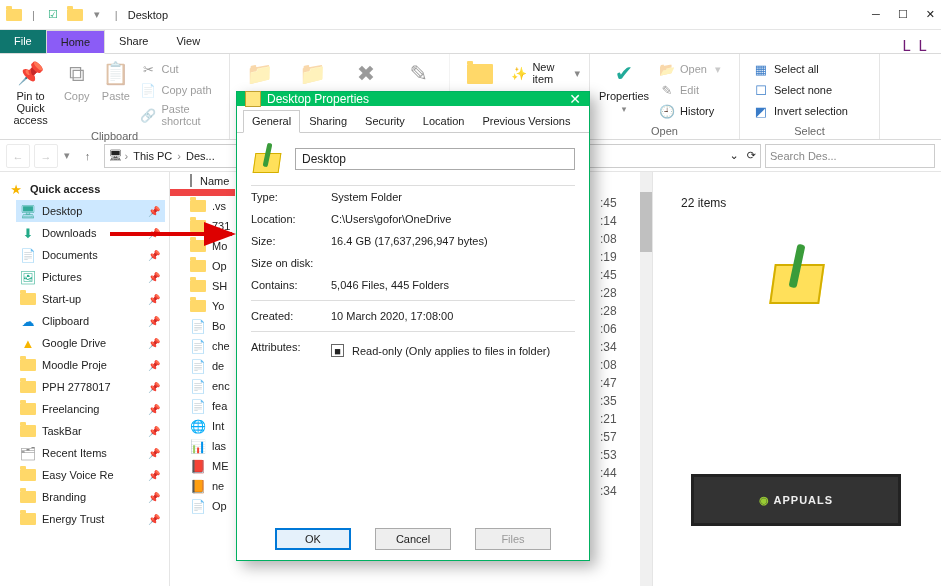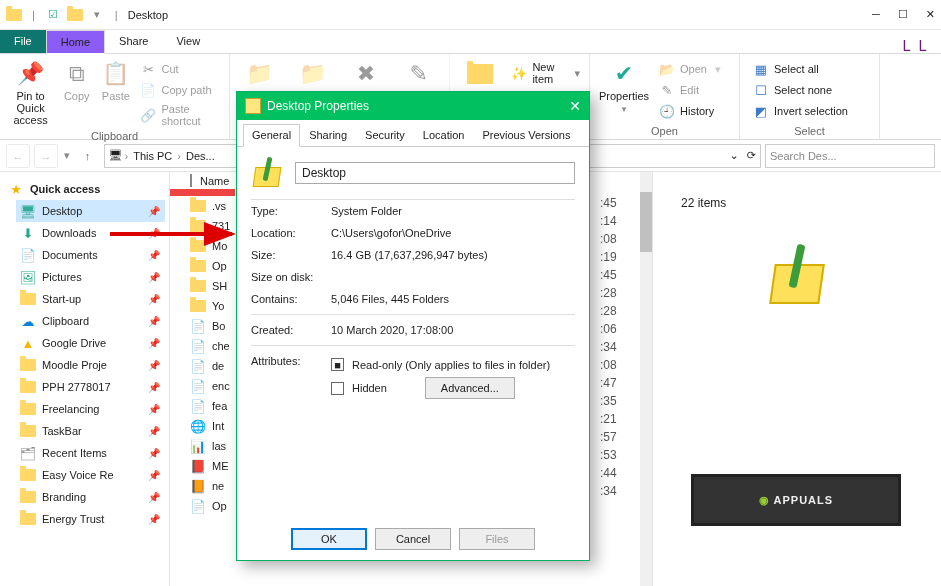--- a/index.html
+++ b/index.html
@@ -47,39 +47,39 @@
 .filehdr{height:24px;display:flex;align-items:center;padding:0 20px;border-bottom:7px solid #ef4444}
 .filehdr .cb{width:13px;height:13px;border:1px solid #888;margin-right:8px}
 .frow{display:flex;align-items:center;gap:6px;padding:2px 20px;white-space:nowrap;font-size:12px}
 .frow .ico{width:16px;height:16px;display:flex;align-items:center;justify-content:center;font-size:13px}
 .timecol{position:absolute;left:600px;top:0;width:40px;padding-top:22px}
 .timecol div{padding:2px 0;font-size:12px;color:#555}
 .preview{flex:1;border-left:1px solid #e5e5e5;display:flex;flex-direction:column;align-items:center;padding:20px}
 .preview .cnt{align-self:flex-start;padding:4px 8px;font-size:12px}
 
 .dialog{position:absolute;left:236px;top:91px;width:354px;height:470px;background:#fff;border:1px solid #00b060;box-shadow:6px 6px 14px rgba(0,0,0,.3)}
-.dlg-title{height:28px;background:#00c060;display:flex;align-items:center;padding:0 8px;color:#fff}
+.dlg-title{height:14px;background:#00c060;display:flex;align-items:center;padding:0 8px;color:#fff}
 .dlg-title .ico{width:16px;height:16px;background:#ffe680;border:1px solid #c0a030;margin-right:6px}
 .dlg-title .t{color:#fff;font-size:12px}
 .dlg-title .x{margin-left:auto;color:#fff;font-size:14px}
 .dlg-tabs{display:flex;padding:4px 6px 0;gap:0;border-bottom:1px solid #ccc}
 .dlg-tab{padding:4px 8px;border:1px solid transparent;font-size:11px}
 .dlg-tab.active{border:1px solid #ccc;border-bottom:1px solid #fff;margin-bottom:-1px;background:#fff}
 .dlg-body{padding:10px 14px}
 .dlg-head{display:flex;align-items:center;gap:12px;padding-bottom:10px;border-bottom:1px solid #ddd}
 .dlg-head input{flex:1;height:22px;border:1px solid #aaa;padding:0 6px;font-size:12px}
 .prop-row{display:flex;padding:5px 0}
 .prop-row .k{width:80px}
 .prop-row .v{flex:1}
 .sep-line{border-top:1px solid #ddd;margin:4px 0}
 .highlight{border:2px solid #d00;position:absolute;left:243px;top:195px;width:220px;height:60px;pointer-events:none}
 .arrow{position:absolute;left:110px;top:222px;pointer-events:none}
 .attr-row{display:flex;align-items:center;gap:8px;padding:3px 0}
 .cb2{width:13px;height:13px;border:1px solid #666;display:inline-flex;align-items:center;justify-content:center}
-.dlg-btns{position:absolute;bottom:10px;left:0;right:0;display:flex;justify-content:center;gap:8px}
+.dlg-btns{position:absolute;bottom:10px;left:0;right:0;display:flex;justify-content:center;gap:24px}
 .dlg-btn{width:76px;height:22px;border:1px solid #aaa;background:#eee;display:flex;align-items:center;justify-content:center;font-size:11px}
 .dlg-btn.primary{border:2px solid #0078d7;background:#e5f1fb}
 .dlg-btn.dis{color:#999}
 .appuals{position:absolute;right:40px;bottom:60px;width:210px;height:52px;background:#333;border:3px solid #222;display:flex;align-items:center;justify-content:center;color:#eee;font-size:20px;font-weight:bold;letter-spacing:1px}
 .folder-ico{width:16px;height:12px;background:#ffd869;border-radius:1px;position:relative;display:inline-block}
 .folder-ico:before{content:"";position:absolute;top:-3px;left:0;width:6px;height:3px;background:#ffd869;border-radius:1px 1px 0 0}
 .big-icon{width:64px;height:64px;position:relative;margin-top:30px}
 .big-icon .pad{width:50px;height:40px;background:#ffe05a;border:2px solid #d4af00;position:absolute;bottom:4px;left:7px;transform:skewX(-8deg)}
 .big-icon .pen{width:8px;height:44px;background:#3a9c3a;position:absolute;top:0;left:28px;transform:rotate(12deg);border-radius:3px}
 .small-icon{width:32px;height:32px;position:relative}
@@ -520,25 +520,20 @@
         <span class="v">10 March 2020, 17:08:00</span>
       </div>
     <div class="sep-line"></div>
     <div class="prop-row" style="align-items:flex-start">
       <span class="k">Attributes:</span>
       <div class="v">
         <div class="attr-row">
             <span class="cb2">■</span>
             <span>Read-only (Only applies to files in folder)</span>
           </div>
-        <div class="attr-row">
-            <span class="cb2"></span>
-            <span>Hidden</span>
-          <button class="dlg-btn" style="width:90px;margin-left:30px">Advanced...</button>
-        </div>
       </div>
     </div>
   </div>
   <div class="dlg-btns">
     <div class="dlg-btn primary">OK</div>
     <div class="dlg-btn">Cancel</div>
     <div class="dlg-btn dis">Files</div>
   </div>
 </div>
 

